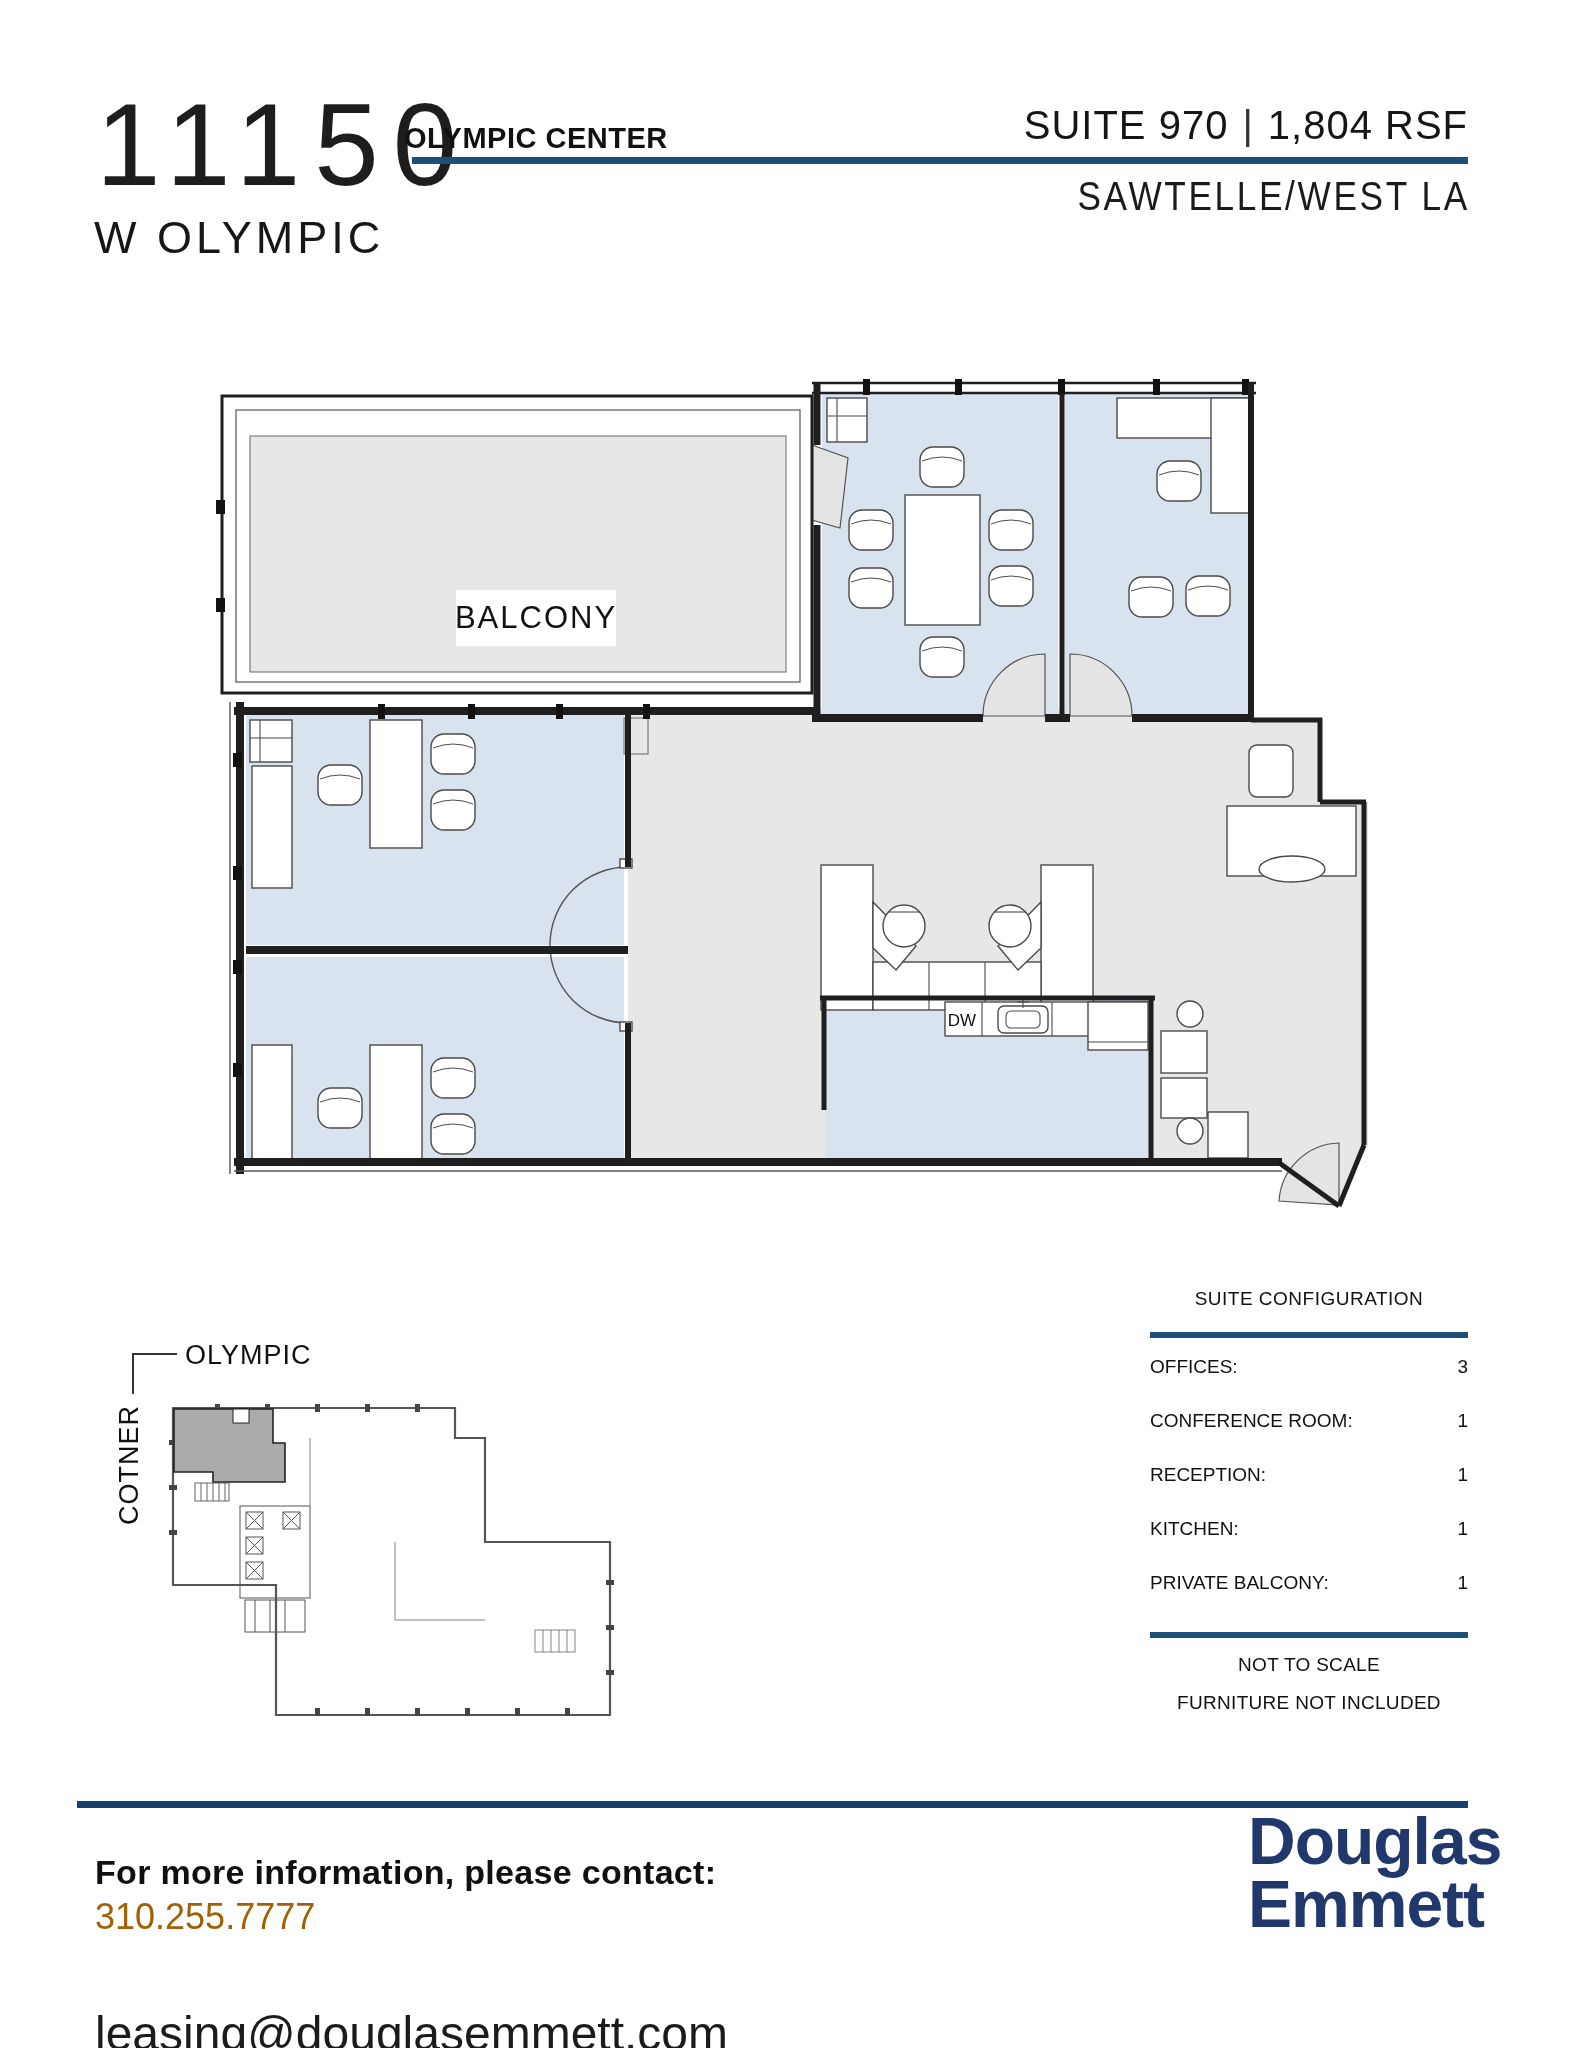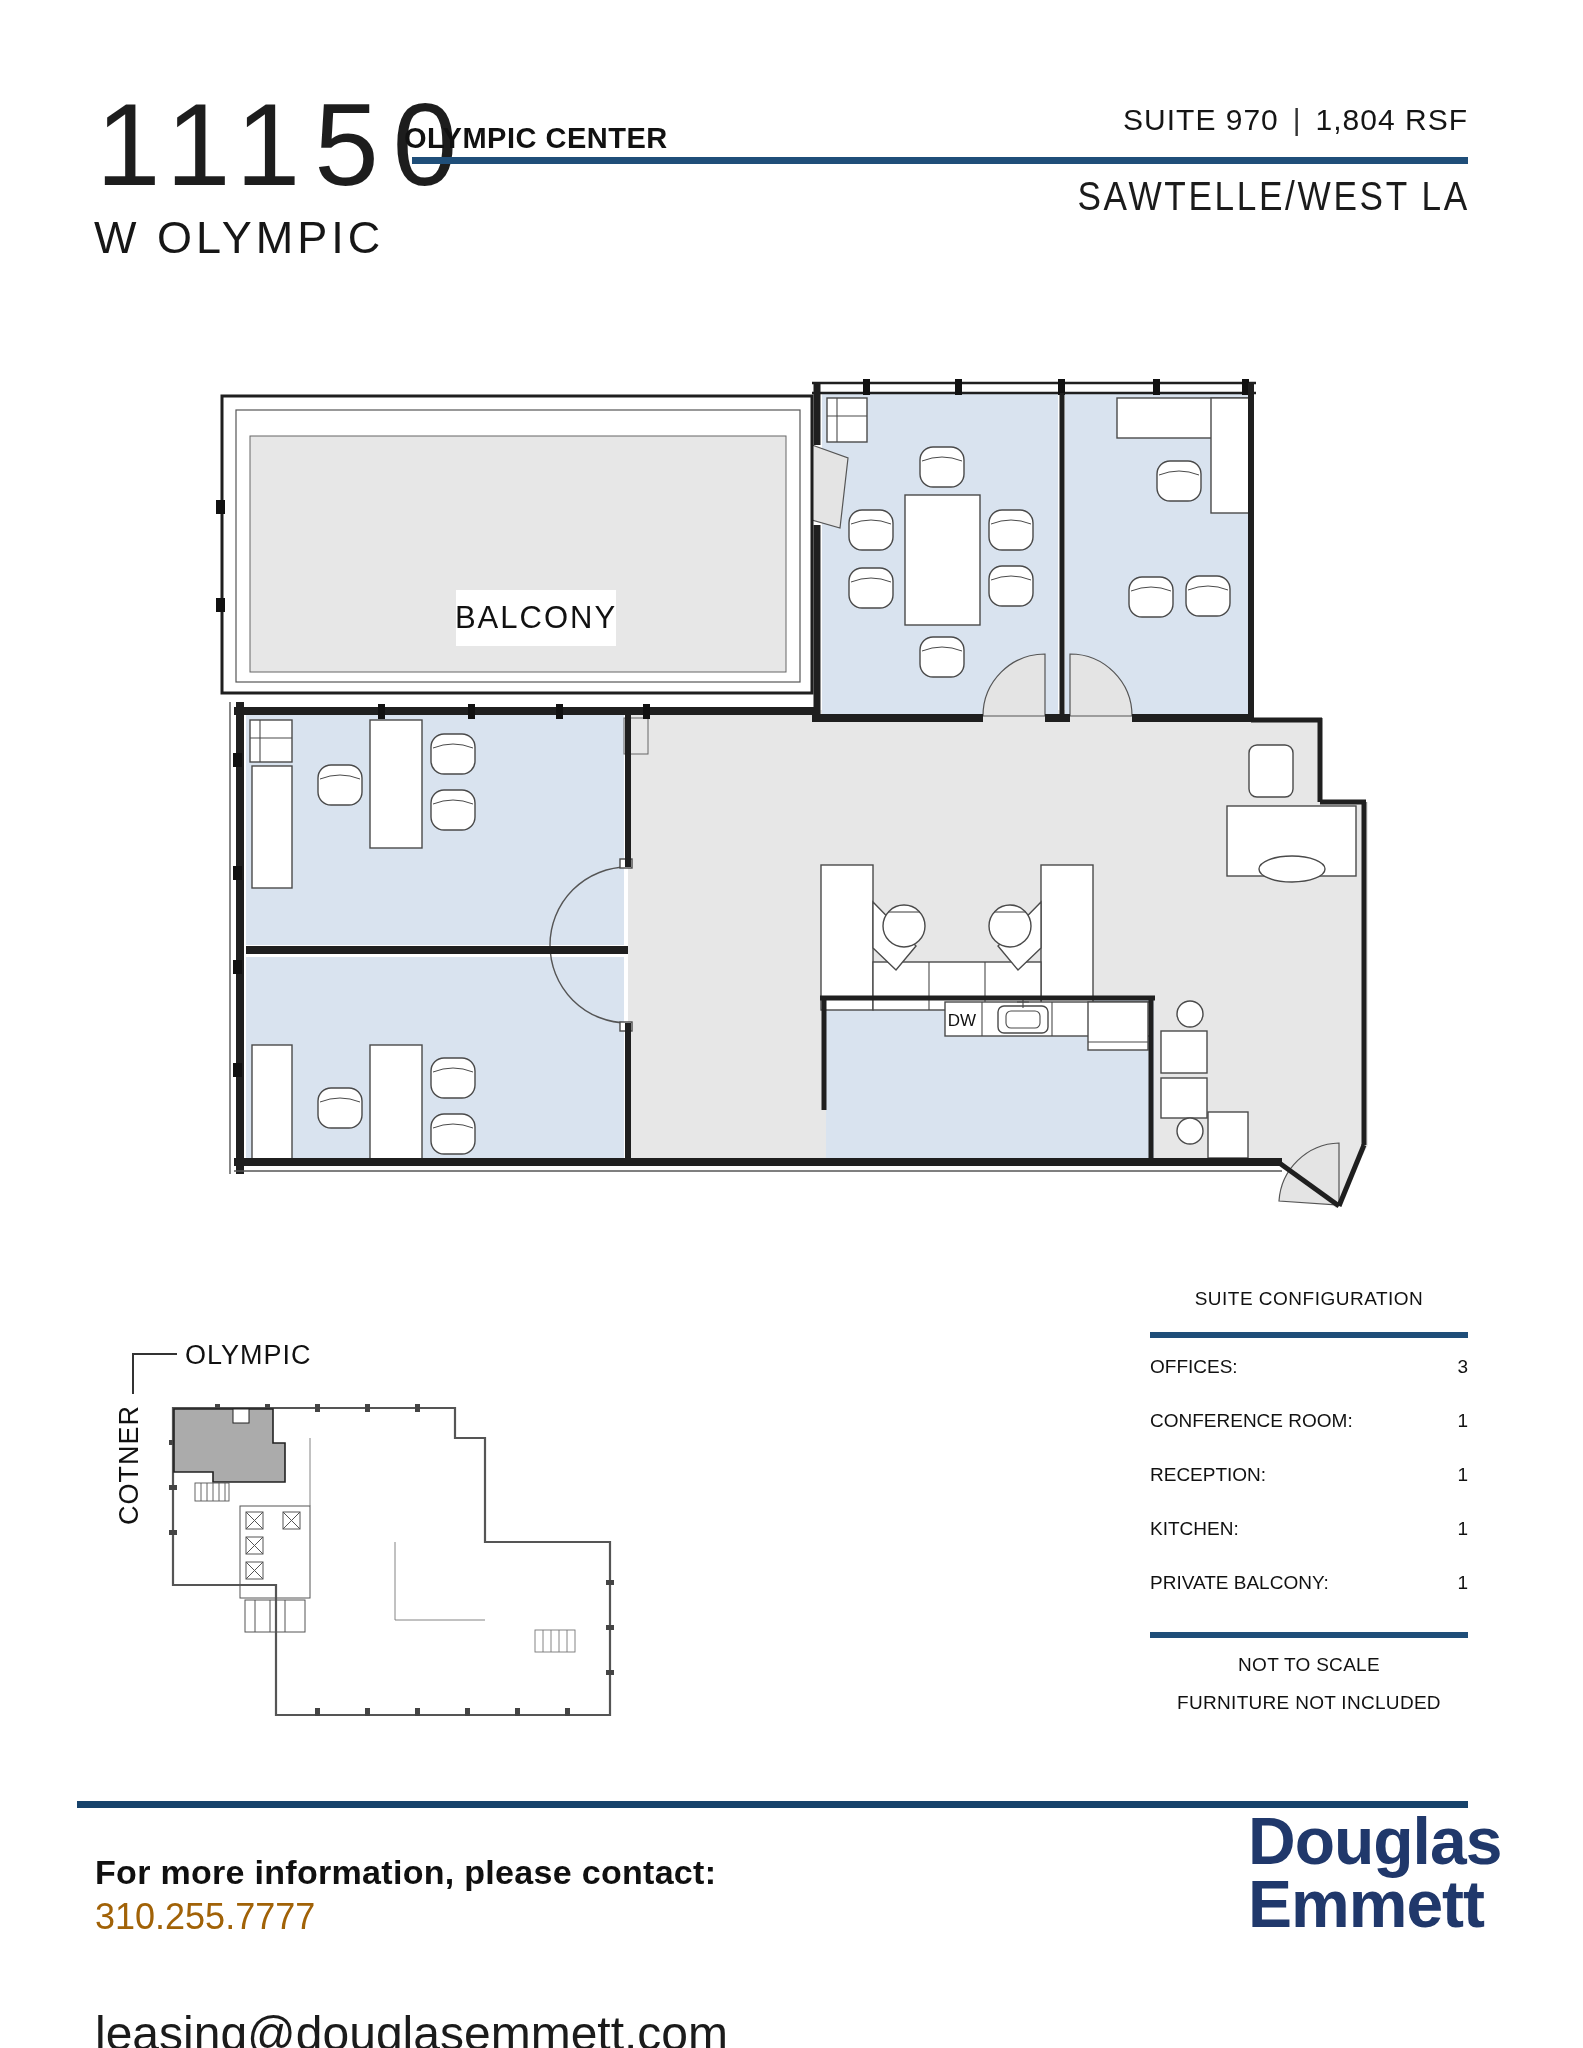--- a/index.html
+++ b/index.html
@@ -4,21 +4,21 @@
 <style>
   html,body{margin:0;padding:0;background:#fff;}
   #page{position:relative;width:1583px;height:2048px;background:#ffffff;overflow:hidden;
         font-family:"Liberation Sans", sans-serif;color:#1a1a1a;}
   .abs{position:absolute;}
 
   
   #bldg-number{left:96px;top:78px;font-size:116px;font-weight:200;letter-spacing:14px;color:#1d1d1d;}
   #bldg-street{left:94px;top:212px;font-size:45px;font-weight:500;letter-spacing:4px;color:#161616;}
   #center-name{left:404px;top:122px;font-size:29px;font-weight:600;letter-spacing:0.5px;color:#111;}
-  #suite-line{right:115px;top:103px;font-size:30px;font-weight:500;letter-spacing:1px;color:#151515;white-space:nowrap;}
+  #suite-line{right:115px;top:103px;font-size:40px;font-weight:500;letter-spacing:1px;color:#151515;white-space:nowrap;}
   #suite-line .sep{font-weight:200;padding:0 14px;color:#333;}
   #header-rule{left:412px;top:157px;width:1056px;height:7px;background:#1F4E79;}
   #submarket{right:113px;top:174px;font-size:40px;font-weight:300;letter-spacing:3px;color:#1b1b1b;
              transform:scaleX(.88);transform-origin:100% 50%;white-space:nowrap;}
 
   
   #config{left:1150px;top:1288px;width:318px;font-size:19px;color:#111;}
   #config .cfg-title{text-align:center;letter-spacing:0.5px;margin-bottom:22px;}
   #config .cfg-rule{height:6px;background:#1F4E79;}
   #config .cfg-rows{padding:18px 0 6px 0;}

